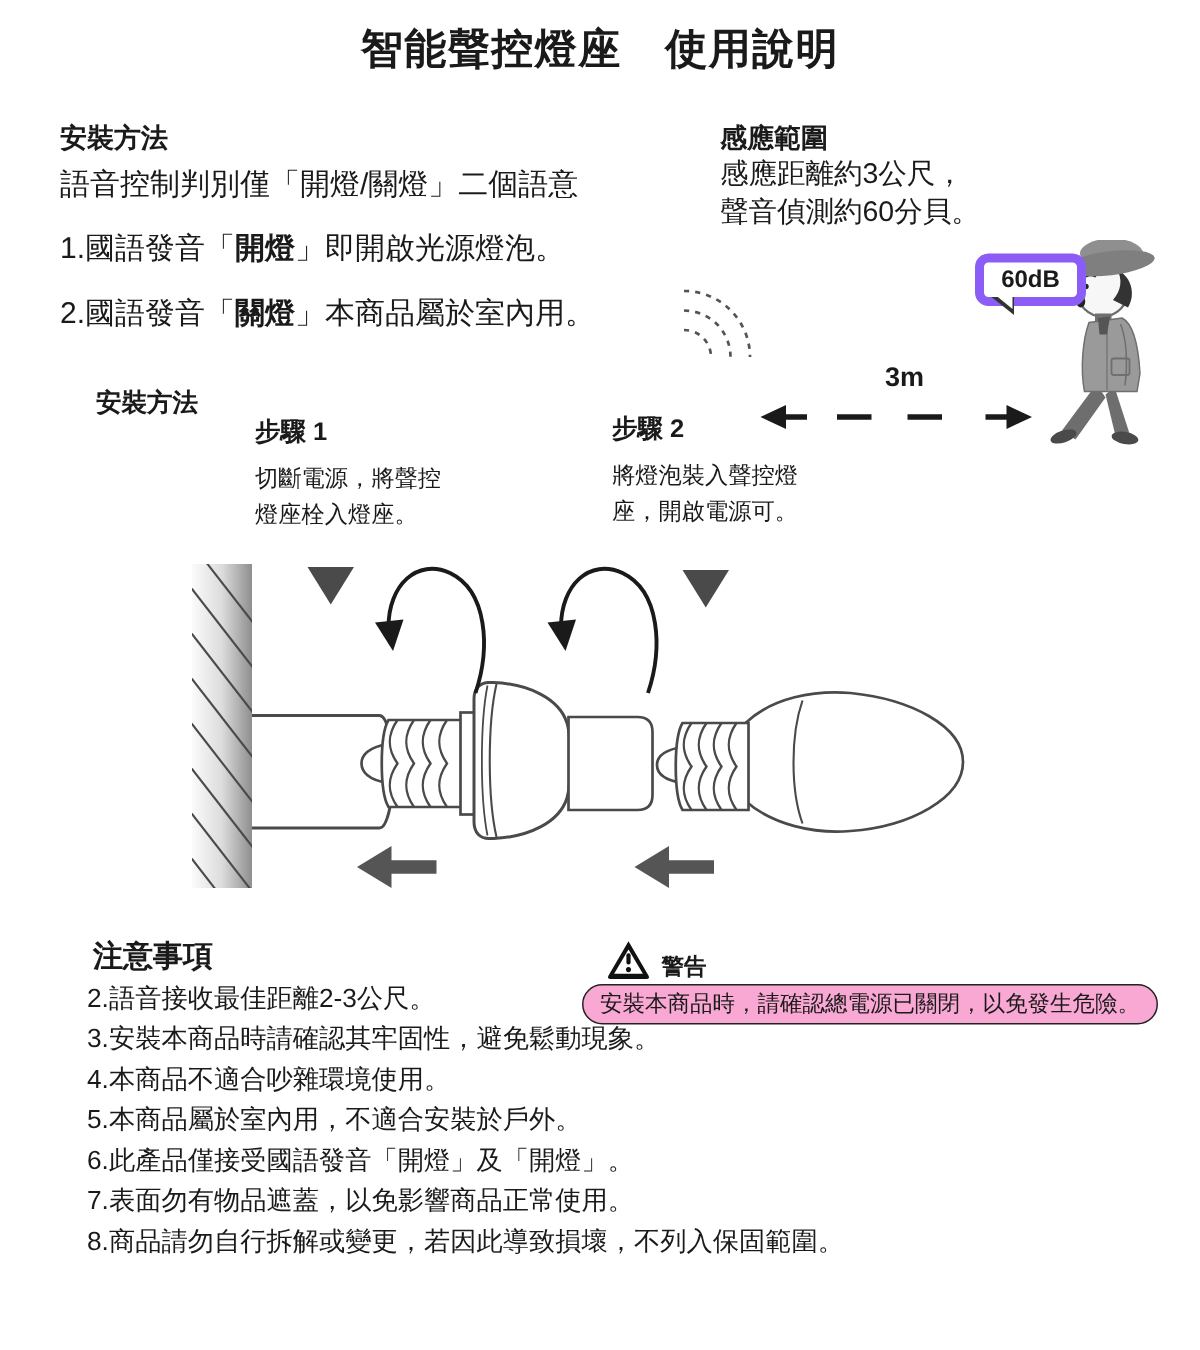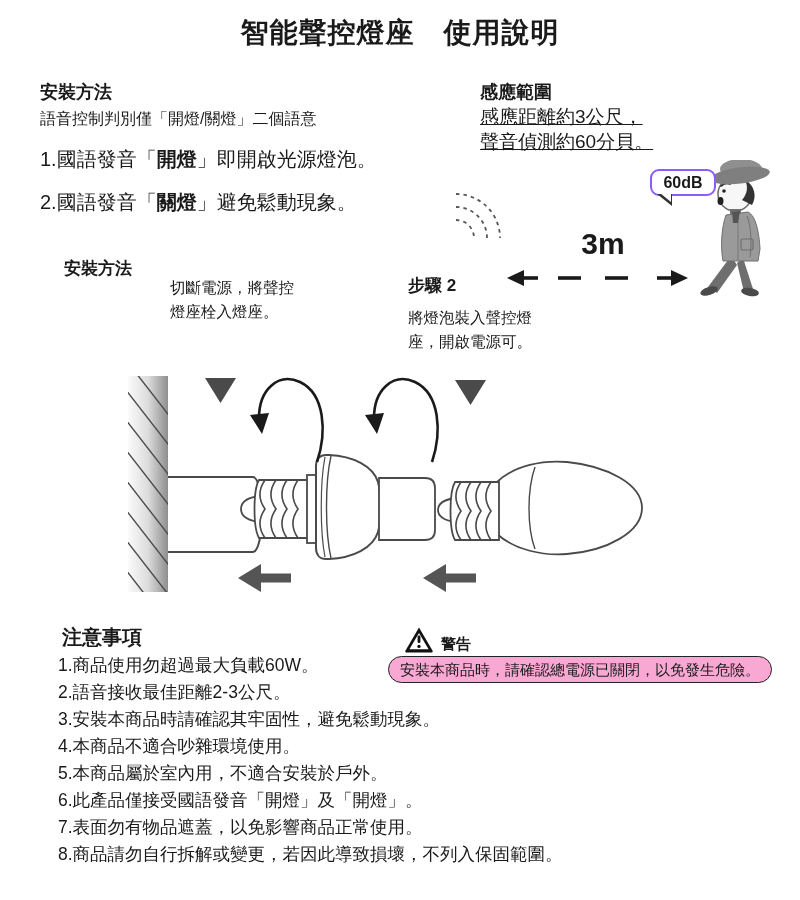--- a/index.html
+++ b/index.html
@@ -12,48 +12,48 @@
   .bold{font-weight:bold;font-family:Liberation Serif, serif;}
 
   .page-title{
     position:absolute;top:14px;left:0;width:800px;text-align:center;
     font-size:28px;font-weight:bold;letter-spacing:1px;
   }
 
   
   .sec-heading{font-size:18px;font-weight:bold;}
   .usage{left:40px;top:80px;width:430px;}
-  .usage .intro{font-size:16px;margin-top:5px;}
+  .usage .intro{font-size:20px;margin-top:5px;}
   .usage .u-item{font-size:20px;margin-top:16px;}
 
   
   .sensing{left:480px;top:80px;width:300px;}
-  .sensing .s-line{font-size:19px;line-height:25px;margin-top:0;text-decoration:underline;}
+  .sensing .s-line{font-size:19px;line-height:25px;margin-top:0;}
   .sensing .s-line:first-of-type{margin-top:5px;}
 
   
   .bubble{
     left:650px;top:169px;width:62px;height:23px;
-    border:2px solid #8b5cf6;border-radius:9px;background:#fff;
+    border:6px solid #8b5cf6;border-radius:9px;background:#fff;
     font-size:16px;font-weight:bold;text-align:center;line-height:23px;
     z-index:3;
   }
   .bubble::after{
     content:'';position:absolute;left:5px;bottom:-12px;width:0;height:0;
     border-style:solid;border-width:12px 0 0 15px;
     border-color:#333 transparent transparent transparent;
   }
   .bubble::before{
     content:'';position:absolute;left:8px;bottom:-8px;width:0;height:0;
     border-style:solid;border-width:9px 0 0 11px;
     border-color:#fff transparent transparent transparent;z-index:4;
   }
 
-  .distance-label{left:578px;top:227px;width:50px;text-align:center;
-    font-size:30px;font-weight:bold;}
+  .distance-label{left:578px;top:241px;width:50px;text-align:center;
+    font-size:18px;font-weight:bold;}
 
   
   .install-heading{left:64px;top:257px;font-size:17px;font-weight:bold;}
   .step{width:190px;}
   .step1{left:170px;top:276px;}
   .step2{left:408px;top:274px;}
   .step .st-title{font-size:17px;font-weight:bold;margin-bottom:9px;}
   .step .st-line{font-size:15.5px;line-height:24px;}
 
   
@@ -73,21 +73,21 @@
 </style>
 </head>
 <body>
 
 <div class="page-title">智能聲控燈座　使用說明</div>
 
 <div class="abs usage">
   <div class="sec-heading">安裝方法</div>
   <div class="intro">語音控制判別僅「開燈/關燈」二個語意</div>
   <div class="u-item"><span>1.國語發音「</span><span class="bold">開燈</span><span>」即開啟光源燈泡。</span></div>
-  <div class="u-item"><span>2.國語發音「</span><span class="bold">關燈</span><span>」避免鬆動現象。</span></div>
+  <div class="u-item"><span>2.國語發音「</span><span class="bold">關燈</span><span>」本商品屬於室內用。</span></div>
 </div>
 
 <div class="abs sensing">
   <div class="sec-heading">感應範圍</div>
   <div class="s-line">感應距離約3公尺，</div>
   <div class="s-line">聲音偵測約60分貝。</div>
 </div>
 
 <svg class="abs" style="left:448px;top:178px;" width="64" height="64" viewBox="0 0 64 64">
   <g fill="none" stroke="#555" stroke-width="1.8" stroke-dasharray="3.5,4">
@@ -133,20 +133,21 @@
     <polygon points="2,12 19,4 19,20" stroke="none"></polygon>
     <line x1="53" y1="12" x2="76" y2="12"></line>
     <line x1="100" y1="12" x2="123" y2="12"></line>
     <line x1="152" y1="12" x2="169" y2="12"></line>
     <polygon points="183,12 166,4 166,20" stroke="none"></polygon>
   </g>
 </svg>
 
 <div class="abs install-heading">安裝方法</div>
 <div class="abs step step1">
+  <div class="st-title">步驟 1</div>
   <div class="st-line">切斷電源，將聲控</div>
   <div class="st-line">燈座栓入燈座。</div>
 </div>
 <div class="abs step step2">
   <div class="st-title">步驟 2</div>
   <div class="st-line">將燈泡裝入聲控燈</div>
   <div class="st-line">座，開啟電源可。</div>
 </div>
 
 <svg class="abs" style="left:95px;top:370px;" width="560" height="235" viewBox="0 0 560 235">
@@ -241,21 +242,20 @@
     <path d="M15,1.5 L28.3,24.3 Q29.6,26.6 26.8,26.6 L3.2,26.6 Q0.4,26.6 1.7,24.3 Z" fill="#111"></path>
     <path d="M15,7 L24.6,23.2 L5.4,23.2 Z" fill="#fff"></path>
     <rect x="13.6" y="9.5" width="2.8" height="7.5" rx="1.3" fill="#111"></rect>
     <circle cx="15" cy="20.4" r="1.7" fill="#111"></circle>
   </svg>
   <span class="warn-label">警告</span>
 </div>
 <div class="abs warn-pill">安裝本商品時，請確認總電源已關閉，以免發生危險。</div>
 
 <div class="abs notes-list">
-  <div class="note-item">1.商品使用勿超過最大負載60W。</div>
   <div class="note-item">2.語音接收最佳距離2-3公尺。</div>
   <div class="note-item">3.安裝本商品時請確認其牢固性，避免鬆動現象。</div>
   <div class="note-item">4.本商品不適合吵雜環境使用。</div>
   <div class="note-item">5.本商品屬於室內用，不適合安裝於戶外。</div>
   <div class="note-item">6.此產品僅接受國語發音「開燈」及「開燈」。</div>
   <div class="note-item">7.表面勿有物品遮蓋，以免影響商品正常使用。</div>
   <div class="note-item">8.商品請勿自行拆解或變更，若因此導致損壞，不列入保固範圍。</div>
 </div>
 
 </body></html>

